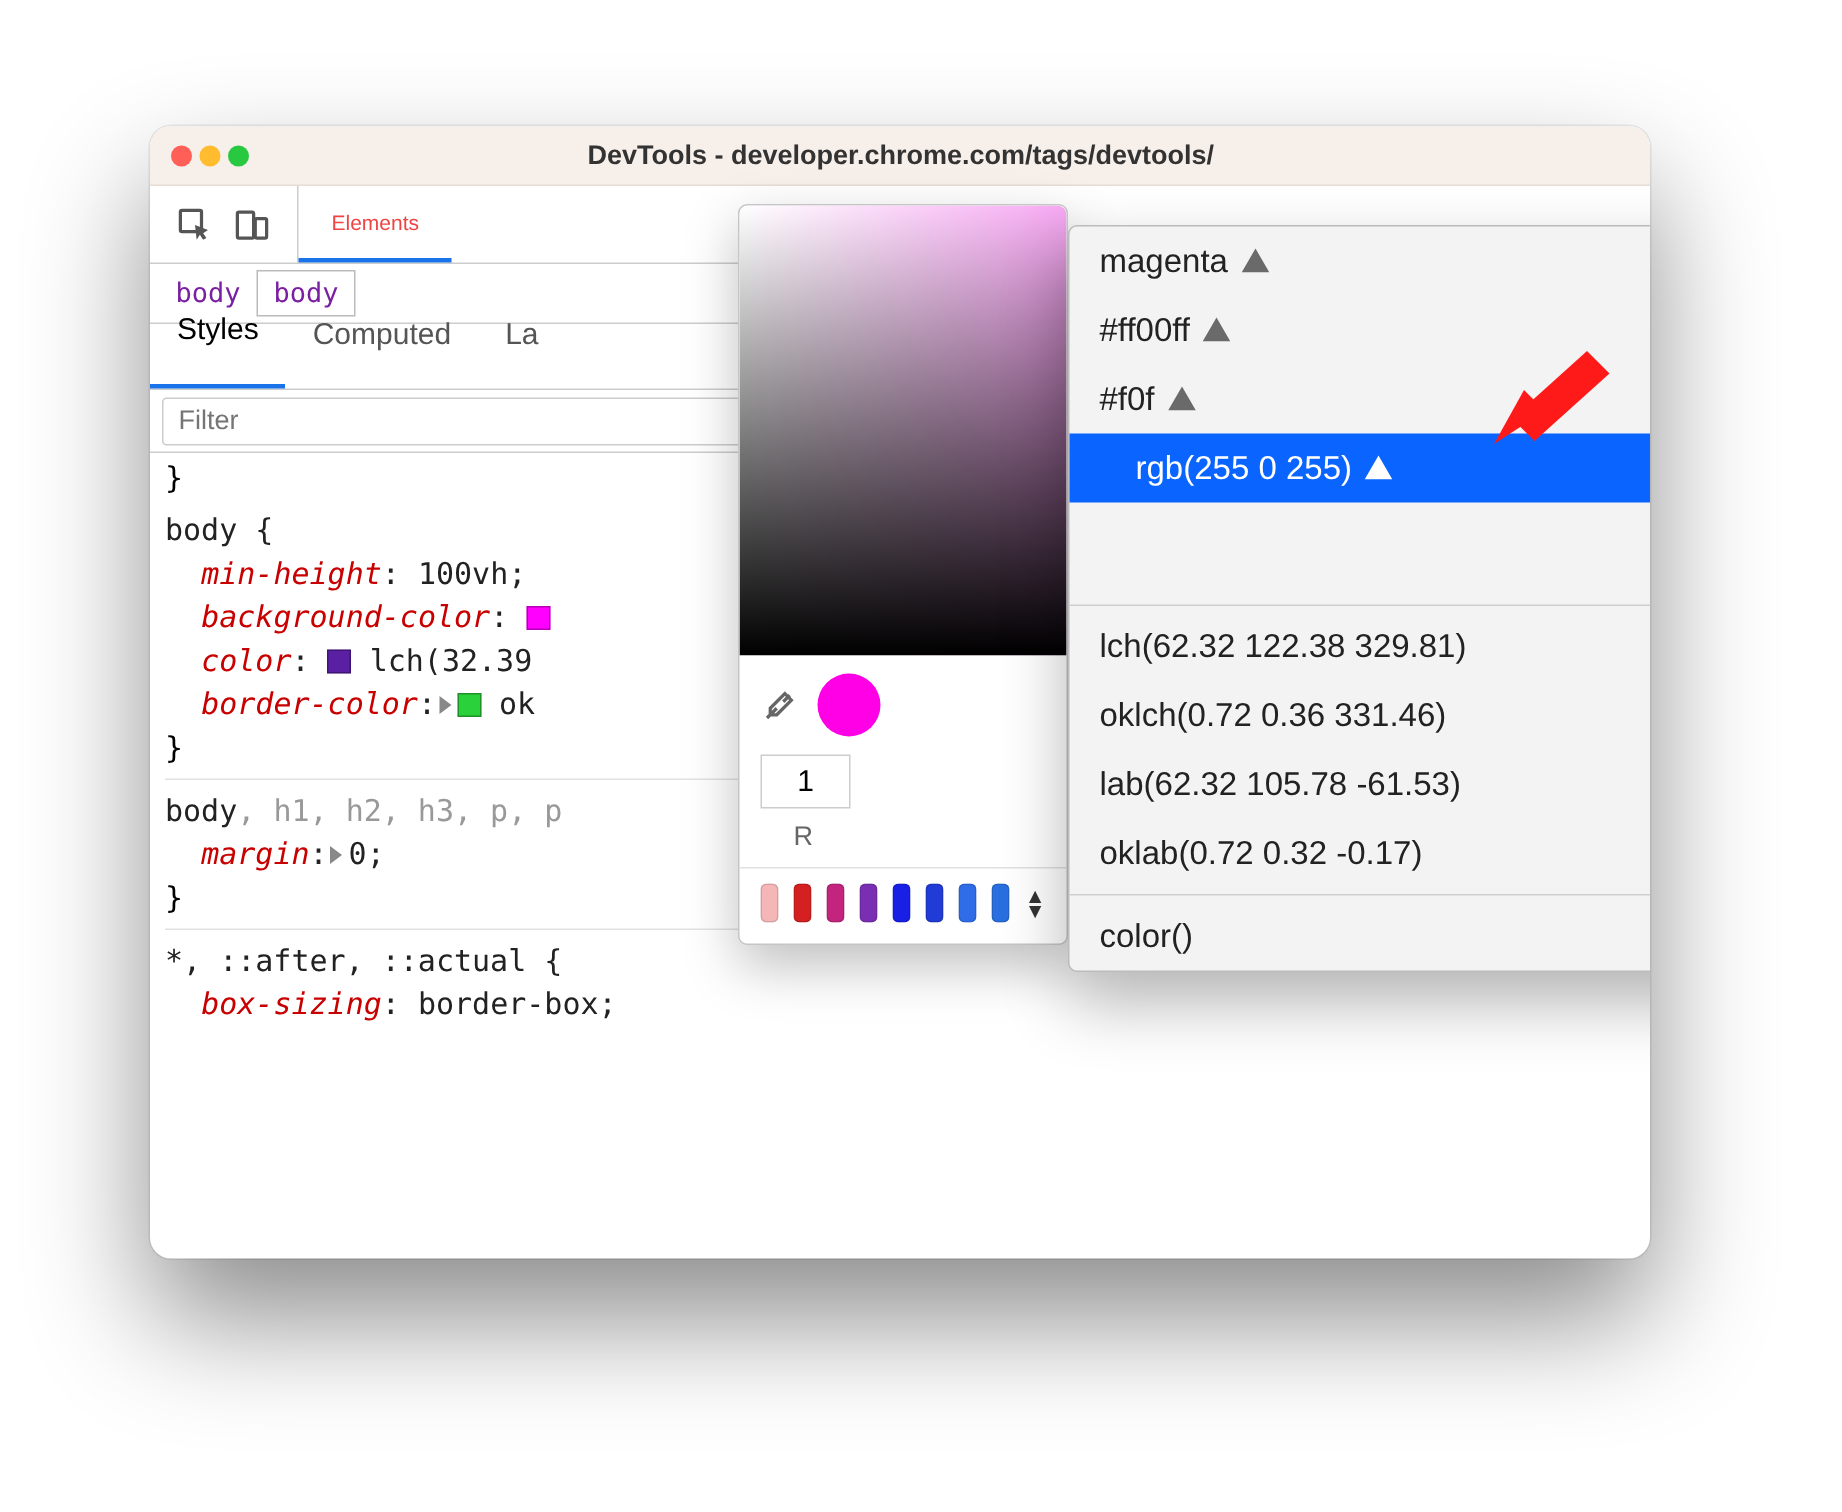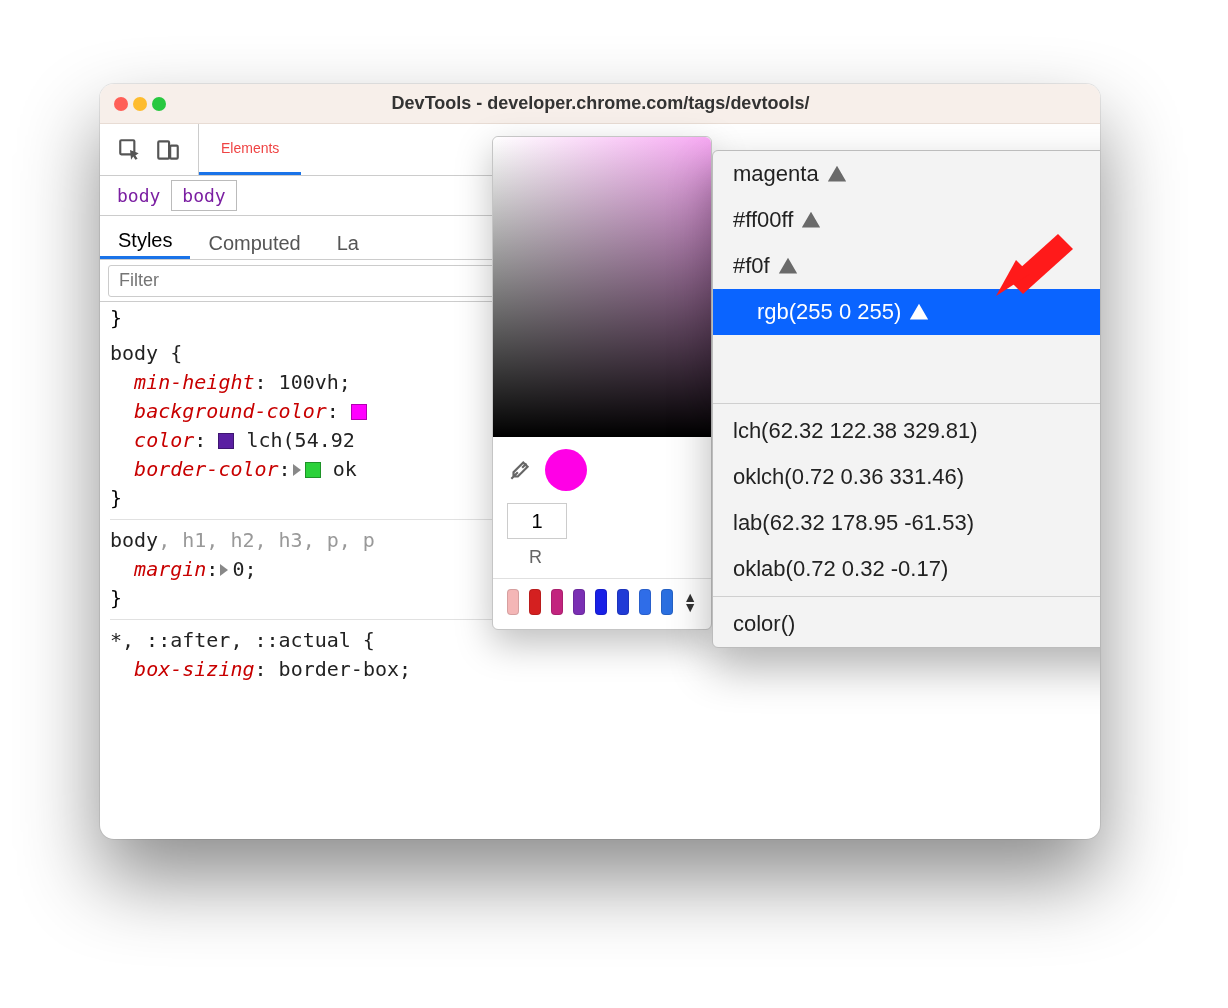--- a/index.html
+++ b/index.html
@@ -17,21 +17,21 @@
   .toolbar { height:52px; display:flex; align-items:center; border-bottom:1px solid #ccc; background:#fff; }
   .tbicons { display:flex; align-items:center; gap:10px; padding:0 16px; border-right:1px solid #ccc; height:100%; }
   .icn { width:28px; height:28px; display:inline-flex; align-items:center; justify-content:center; color:#555; }
   .tabs-top { display:flex; align-items:flex-end; height:100%; }
   .tab-top { padding:12px 22px; height:100%; display:flex; align-items:center; font-size:14px; color:#ef4444; }
   .tab-top.active { border-bottom:3px solid #1a73e8; font-weight:500; }
   .crumbs { height:40px; display:flex; align-items:center; padding:0 6px; border-bottom:1px solid #ccc; font-family: ui-monospace,Menlo,monospace; font-size:18px; }
   .crumb { padding:4px 10px; color:#7b1fa2; border:1px solid transparent; }
   .crumb.active { background:#fff; border:1px solid #bbb; }
   .subtabs { height:44px; display:flex; align-items:flex-end; border-bottom:1px solid #ccc; }
-  .stab { padding:0 18px 4px; font-size:20px; color:#555; }
+  .stab { padding:0 18px 24px; font-size:20px; color:#555; }
   .stab.active { color:#000; border-bottom:3px solid #1a73e8; }
   .filterbar { height:42px; border-bottom:1px solid #ccc; display:flex; align-items:center; }
   .filterbar input { width:100%; height:32px; margin:0 8px; border:1px solid #ccc; border-radius:3px; padding:0 10px; font-size:18px; color:#666; }
   .code { font-family: ui-monospace,Menlo,Consolas,monospace; font-size:20px; line-height:1.45; padding:2px 10px 10px; }
   .code .rule { border-bottom:1px solid #e1e1e1; padding:6px 0; }
   .sel { color:#222; } .sel .dim{color:#999}
   .prop { color:#c80000;font-style:italic; } .val { color:#222; } .punct{color:#222}
   .swatch { display:inline-block; width:16px; height:16px; vertical-align:-2px; border:1px solid rgba(0,0,0,.3); }
   .tri { display:inline-block; width:0;height:0;border-top:6px solid transparent;border-bottom:6px solid transparent;border-left:8px solid #888; margin:0 4px 0 2px; }
 
@@ -110,21 +110,21 @@
     <div class="filterbar">
       <input placeholder="Filter" style="">
     </div>
 
     <div class="code">
       <div>}</div>
       <div class="rule">
         <div class="sel">body {</div>
         <div>&nbsp;&nbsp;<span class="prop">min-height</span><span class="punct">: </span><span class="val">100vh;</span></div>
         <div>&nbsp;&nbsp;<span class="prop">background-color</span><span class="punct">:</span> <span class="swatch" style="background:#ff00ff"></span></div>
-        <div>&nbsp;&nbsp;<span class="prop">color</span><span class="punct">: </span><span class="swatch" style="background:#5a1fa2"></span> <span class="val">lch(54.92 </span></div>
+        <div>&nbsp;&nbsp;<span class="prop">color</span><span class="punct">: </span><span class="swatch" style="background:#5a1fa2"></span> <span class="val">lch(32.39 </span></div>
         <div>&nbsp;&nbsp;<span class="prop">border-color</span><span class="punct">:</span><span class="tri"></span><span class="swatch" style="background:#2bd13a"></span> <span class="val">ok</span></div>
         <div>}</div>
       </div>
       <div class="rule">
         <div class="sel"><span>body</span><span class="dim">, h1, h2, h3, p, p</span></div>
         <div>&nbsp;&nbsp;<span class="prop">margin</span><span class="punct">:</span><span class="tri"></span><span class="val">0;</span></div>
         <div>}</div>
       </div>
       <div class="rule" style="border-bottom:none">
         <div class="sel dim">*, ::after, ::actual {</div>
@@ -192,21 +192,21 @@
         </div>
       <div style="height:64px"></div>
       <div class="sep"></div>
       <div class="fi">
           <span>lch(62.32 122.38 329.81)</span>
         </div>
       <div class="fi">
           <span>oklch(0.72 0.36 331.46)</span>
         </div>
       <div class="fi">
-          <span>lab(62.32 178.95 -61.53)</span>
+          <span>lab(62.32 105.78 -61.53)</span>
         </div>
       <div class="fi">
           <span>oklab(0.72 0.32 -0.17)</span>
         </div>
       <div class="sep"></div>
       <div class="fi colorfn">
           <span>color()</span>
         </div>
     </div>
 

